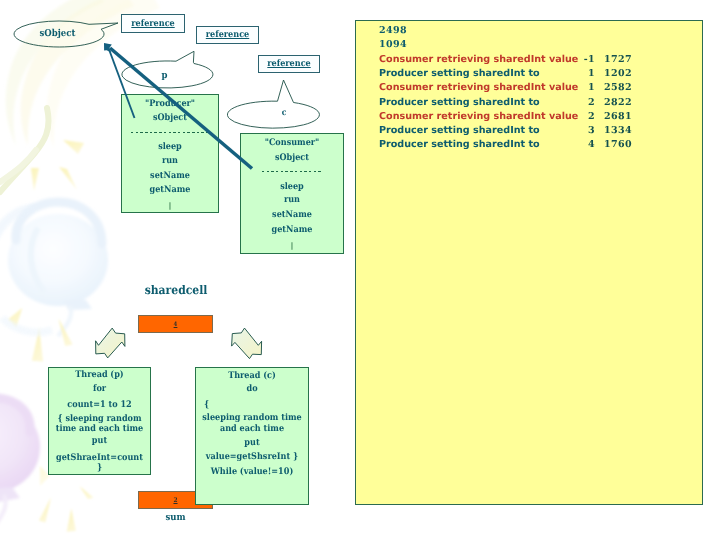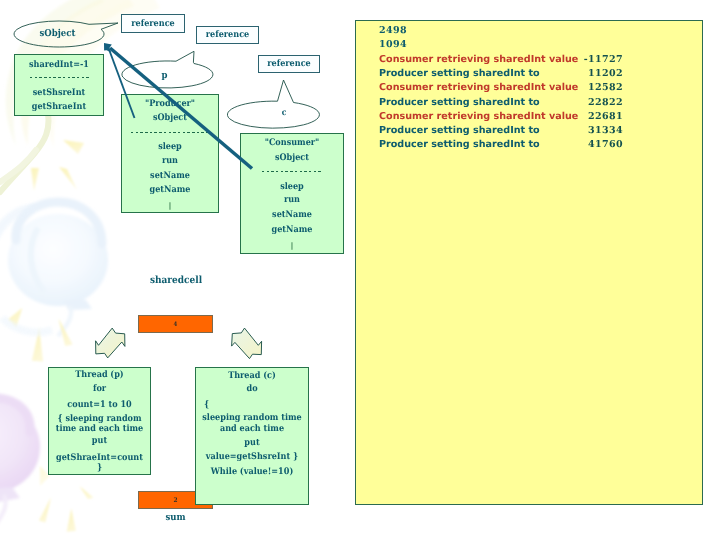--- a/index.html
+++ b/index.html
@@ -4,21 +4,21 @@
 <title>Producer Consumer Slide</title>
 <style>
   html,body{margin:0;padding:0;}
   *{-webkit-font-smoothing:antialiased;text-rendering:geometricPrecision;}
   body{width:720px;height:540px;overflow:hidden;background:#ffffff;
        font-family:"DejaVu Serif Condensed","DejaVu Serif",serif;}
   #slide{position:relative;width:720px;height:540px;overflow:hidden;background:#fff;}
   #bg{position:absolute;left:0;top:0;width:720px;height:540px;}
   .layer{position:absolute;left:0;top:0;}
 
-  .box{position:absolute;box-sizing:border-box;}
+  .box{position:absolute;box-sizing:border-box;text-decoration:underline;}
 
   .refbox{background:#fbfeff;border:1px solid #2c6370;display:flex;
           align-items:center;justify-content:center;color:#0d5c6e;
           font-weight:bold;}
   .greenbox{background:#ccffcc;border:1px solid #26734a;color:#0d5c6e;
             text-align:center;font-weight:bold;}
   .orangebox{background:#ff6600;border:1px solid #7b6a4e;color:#30302a;
              display:flex;align-items:center;justify-content:center;
              font-weight:bold;}
   .label{position:absolute;color:#0d5c6e;font-weight:bold;text-align:center;}
@@ -62,21 +62,21 @@
   
   #consumerbox .r0{top:3.5px;}
   #consumerbox .r1{top:18.5px;}
   #consumerbox .sep{top:36.5px;left:21px;right:21px;}
   #consumerbox .r2{top:47.5px;}
   #consumerbox .r3{top:60.5px;}
   #consumerbox .r4{top:75.5px;}
   #consumerbox .r5{top:90.5px;}
   #consumerbox .r6{top:107px;}
 
-  #lbl-sharedcell{left:130px;top:276px;width:92px;font-size:10px;line-height:9px;}
+  #lbl-sharedcell{left:130px;top:286px;width:92px;font-size:12px;line-height:9px;}
   #cellbox{left:138px;top:315px;width:75px;height:18px;font-size:6px;}
   #sumbox{left:138px;top:491px;width:75px;height:18px;font-size:6.5px;}
   #lbl-sum{left:138px;top:513px;width:75px;font-size:9.5px;line-height:9px;}
 
   #threadp{left:48px;top:367px;width:103px;height:108px;}
   #threadc{left:195px;top:367px;width:114px;height:138px;}
   #threadc .r0{top:3px;}
   #threadc .r1{top:16px;}
   #threadc .r2{top:31.5px;left:8px;text-align:left;}
   #threadc .r3{top:45px;}
@@ -92,21 +92,21 @@
   #threadp .r5{top:68px;}
   #threadp .r6{top:84.5px;}
   #threadp .r7{top:95px;}
 
   #consolepanel{left:355px;top:20px;width:346px;height:483px;}
   .crow{font-size:9.6px;line-height:10px;font-family:"DejaVu Sans",sans-serif;}
   .crow .ctext{position:absolute;left:16px;white-space:nowrap;}
   .crow .cnum1{position:absolute;left:196px;width:36px;text-align:right;color:#14514f;
                font-family:"DejaVu Serif","DejaVu Serif Condensed",serif;font-size:9.5px;
                letter-spacing:0.4px;}
-  .crow .cnum2{position:absolute;left:232px;width:46px;text-align:left;color:#14514f;
+  .crow .cnum2{position:absolute;left:232px;width:46px;text-align:center;color:#14514f;
                font-family:"DejaVu Serif","DejaVu Serif Condensed",serif;font-size:9.5px;
                letter-spacing:0.4px;}
   .crow.plain .ctext{font-family:"DejaVu Serif","DejaVu Serif Condensed",serif;font-size:9.5px;
                letter-spacing:0.4px;}
 </style>
 </head>
 <body>
 
 <div id="slide">
 
@@ -222,26 +222,20 @@
   </svg>
 
   <div class="label" id="lbl-sobject">sObject</div>
   <div class="label" id="lbl-p">p</div>
   <div class="label" id="lbl-c">c</div>
 
   <div class="box refbox" id="ref1">reference</div>
   <div class="box refbox" id="ref2">reference</div>
   <div class="box refbox" id="ref3">reference</div>
 
-  <div class="box greenbox" id="sharedbox">
-    <div class="gline r0">sharedInt=-1</div>
-    <div class="sep"></div>
-    <div class="gline r1">setShsreInt</div>
-    <div class="gline r2">getShraeInt</div>
-  </div>
 
   <div class="box greenbox" id="producerbox">
     <div class="gline r0">"Producer"</div>
     <div class="gline r1">sObject</div>
     <div class="sep"></div>
     <div class="gline r2">sleep</div>
     <div class="gline r3">run</div>
     <div class="gline r4">setName</div>
     <div class="gline r5">getName</div>
     <div class="gline r6 small">|</div>
@@ -259,21 +253,21 @@
   </div>
 
   <div class="label" id="lbl-sharedcell">sharedcell</div>
   <div class="box orangebox" id="cellbox">4</div>
   <div class="box orangebox" id="sumbox">2</div>
   <div class="label" id="lbl-sum">sum</div>
 
   <div class="box greenbox" id="threadp">
     <div class="gline r0">Thread (p)</div>
     <div class="gline r1">for</div>
-    <div class="gline r2">count=1 to 10</div>
+    <div class="gline r2">count=1 to 12</div>
     <div class="gline r3">{  sleeping random</div>
     <div class="gline r4">time and each time</div>
     <div class="gline r5">put</div>
     <div class="gline r6">getShraeInt=count</div>
     <div class="gline r7">}</div>
   </div>
 
   <div class="box greenbox" id="threadc">
     <div class="gline r0">Thread (c)</div>
     <div class="gline r1">do</div>

